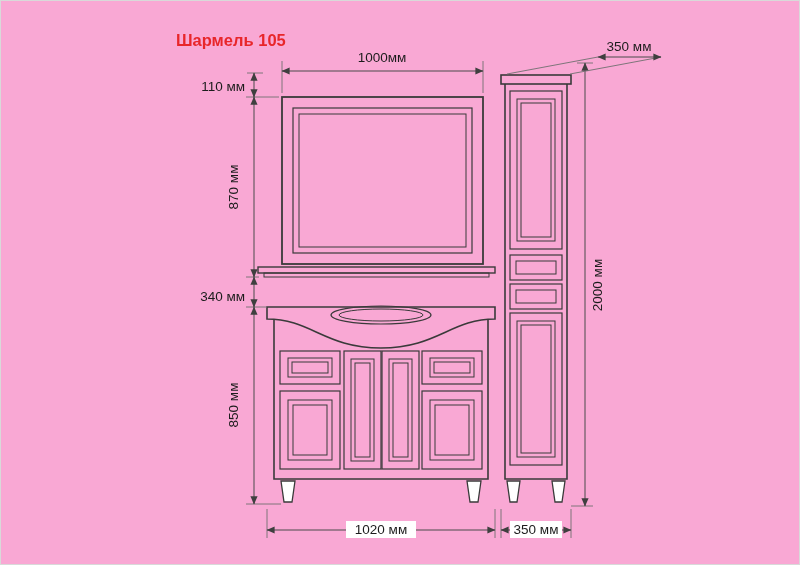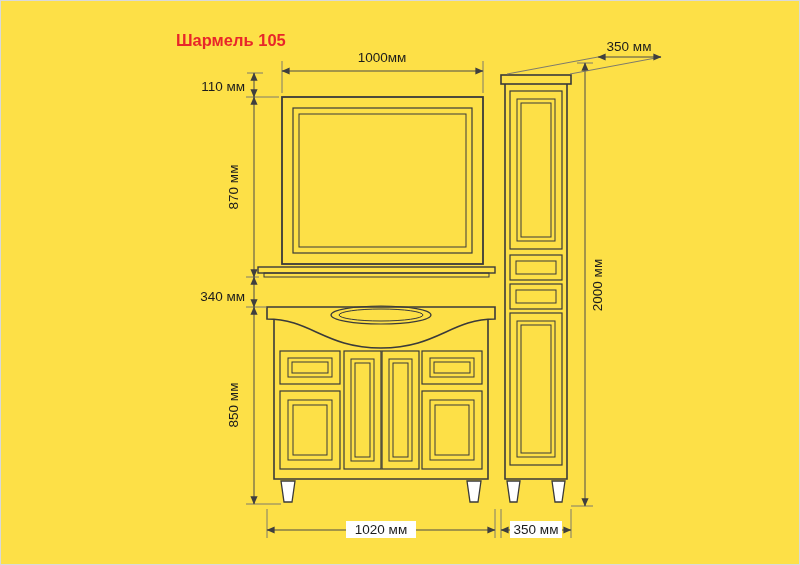--- a/index.html
+++ b/index.html
@@ -1,20 +1,20 @@
 <!DOCTYPE html>
 <html><head>
 <meta charset="utf-8">
 <style>
   html,body{margin:0;padding:0;background:#fff;}
   .page{
     position:relative;
     width:798px;height:563px;
     border:1px solid #d9d9d9;
-    background:#fde047;
+    background:#f9a8d4;
     overflow:hidden;
     font-family:"Liberation Sans",sans-serif;
   }
   svg{display:block;}
   svg text{font-family:"Liberation Sans",sans-serif;}
   .ln{fill:none;stroke:#3a3a3a;}
   .s18{stroke-width:1.8px;}
   .s16{stroke-width:1.6px;}
   .s14{stroke-width:1.4px;}
   .s12{stroke-width:1.2px;}

